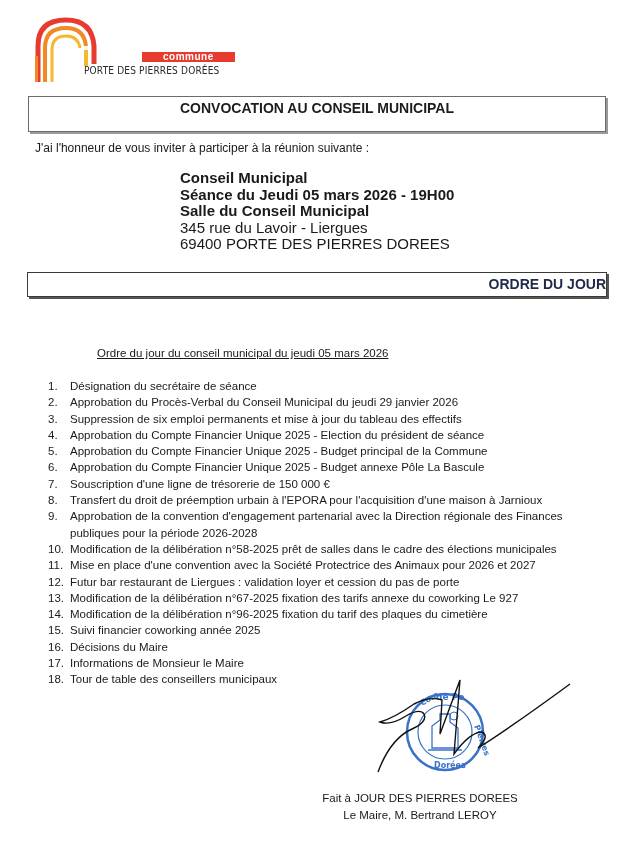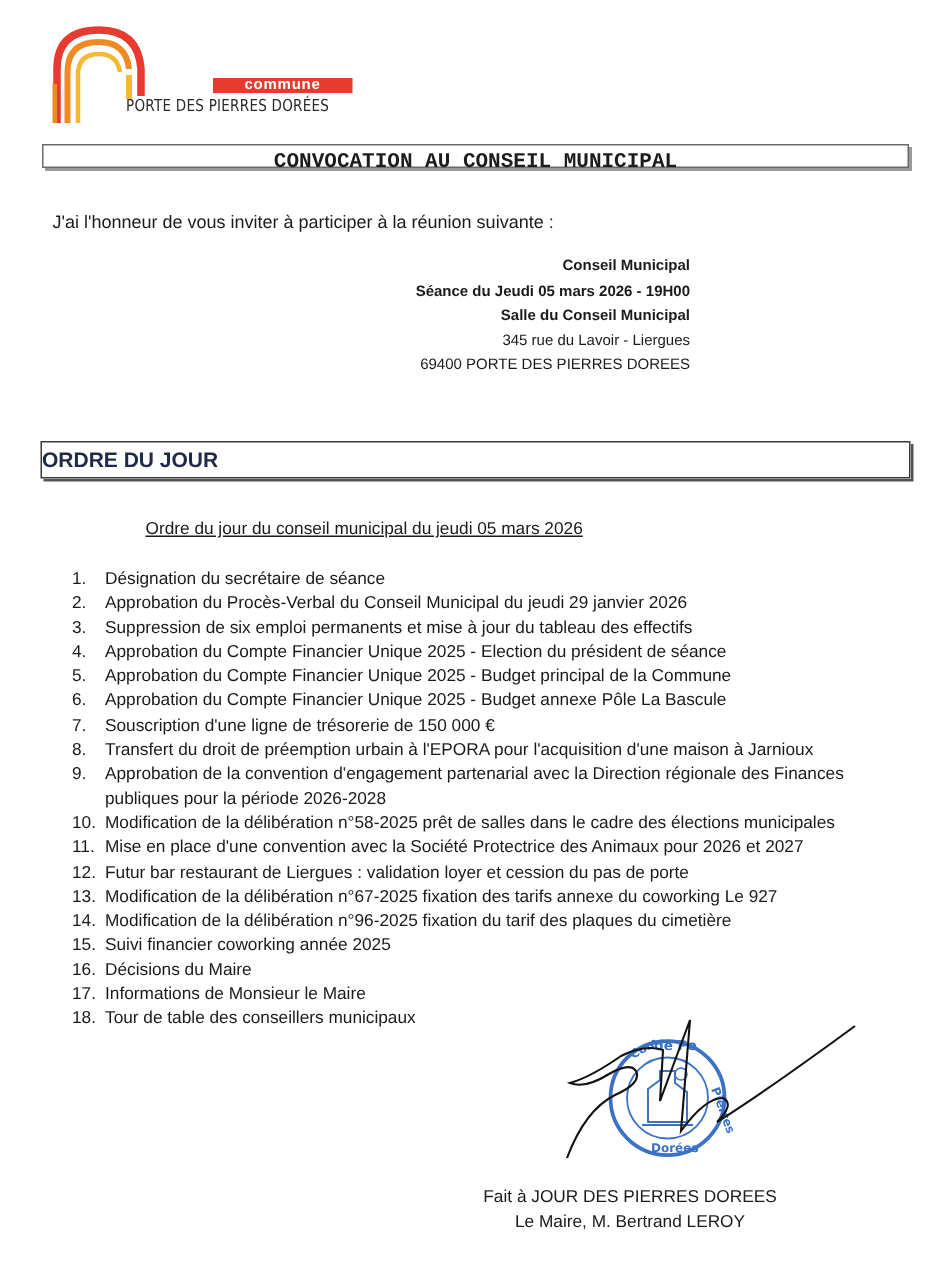--- a/index.html
+++ b/index.html
@@ -5,31 +5,31 @@
     * { box-sizing: border-box; margin: 0; padding: 0; }
     html, body { width: 627px; height: 852px; background: #ffffff; overflow: hidden; }
     body { position: relative; font-family: "Liberation Sans", "DejaVu Sans", sans-serif; color: #1a1a1a; }
 
     .logo { position: absolute; left: 32px; top: 16px; width: 150px; height: 68px; }
     .logo-badge { position: absolute; left: 110px; top: 36px; background: #e63b2e; color: #ffffff;
       font-size: 10px; font-weight: bold; line-height: 10px; padding: 0 21px; letter-spacing: 0.5px; }
     .logo-name { position: absolute; left: 52px; top: 48px; font-family: "DejaVu Sans", sans-serif;
       font-size: 11px; letter-spacing: 0.2px; color: #2a2a2a; white-space: nowrap; transform: scaleX(0.82); transform-origin: left top; }
 
-    .title-box { position: absolute; left: 28px; top: 96px; width: 578px; height: 16px;
+    .title-box { position: absolute; left: 28px; top: 96px; width: 578px; height: 36px;
       border: 1px solid #6b6b6b; box-shadow: 2px 2px 0 #9a9a9a; text-align: center;
-      font-size: 14px; font-weight: bold; line-height: 22px; color: #1c1c1c; font-family: Liberation Mono, monospace; }
+      font-size: 14px; font-weight: bold; line-height: 22px; color: #1c1c1c; }
 
     .intro { position: absolute; left: 35px; top: 141px; font-size: 12px; }
 
-    .meeting { position: absolute; left: 180px; top: 170px; width: 280px; text-align: right; font-size: 10px; line-height: 16.5px; }
+    .meeting { position: absolute; left: 180px; top: 170px; width: 280px; text-align: left; font-size: 15px; line-height: 16.5px; }
     .meeting .b { font-weight: bold; }
 
-    .agenda-box { position: absolute; left: 27px; top: 294px; width: 580px; height: 25px;
-      border: 1.5px solid #3a3a3a; box-shadow: 2px 2px 0 #555; text-align: left;
+    .agenda-box { position: absolute; left: 27px; top: 272px; width: 580px; height: 25px;
+      border: 1.5px solid #3a3a3a; box-shadow: 2px 2px 0 #555; text-align: right;
       font-size: 14px; font-weight: bold; line-height: 22px; color: #1f2a4a; }
 
     .subtitle { position: absolute; left: 51px; top: 347px; font-size: 11.5px; text-decoration: underline; margin-left: 46px; }
 
     .agenda { position: absolute; left: 48px; top: 378px; width: 560px; font-size: 11.5px; line-height: 16.3px; list-style: none; }
     .agenda li { display: flex; }
     .agenda .num { display: inline-block; width: 20px; flex-shrink: 0; }
     .agenda .txt { flex: 1; padding-left: 2px; }
 
     .stamp { position: absolute; left: 370px; top: 670px; width: 210px; height: 110px; }

